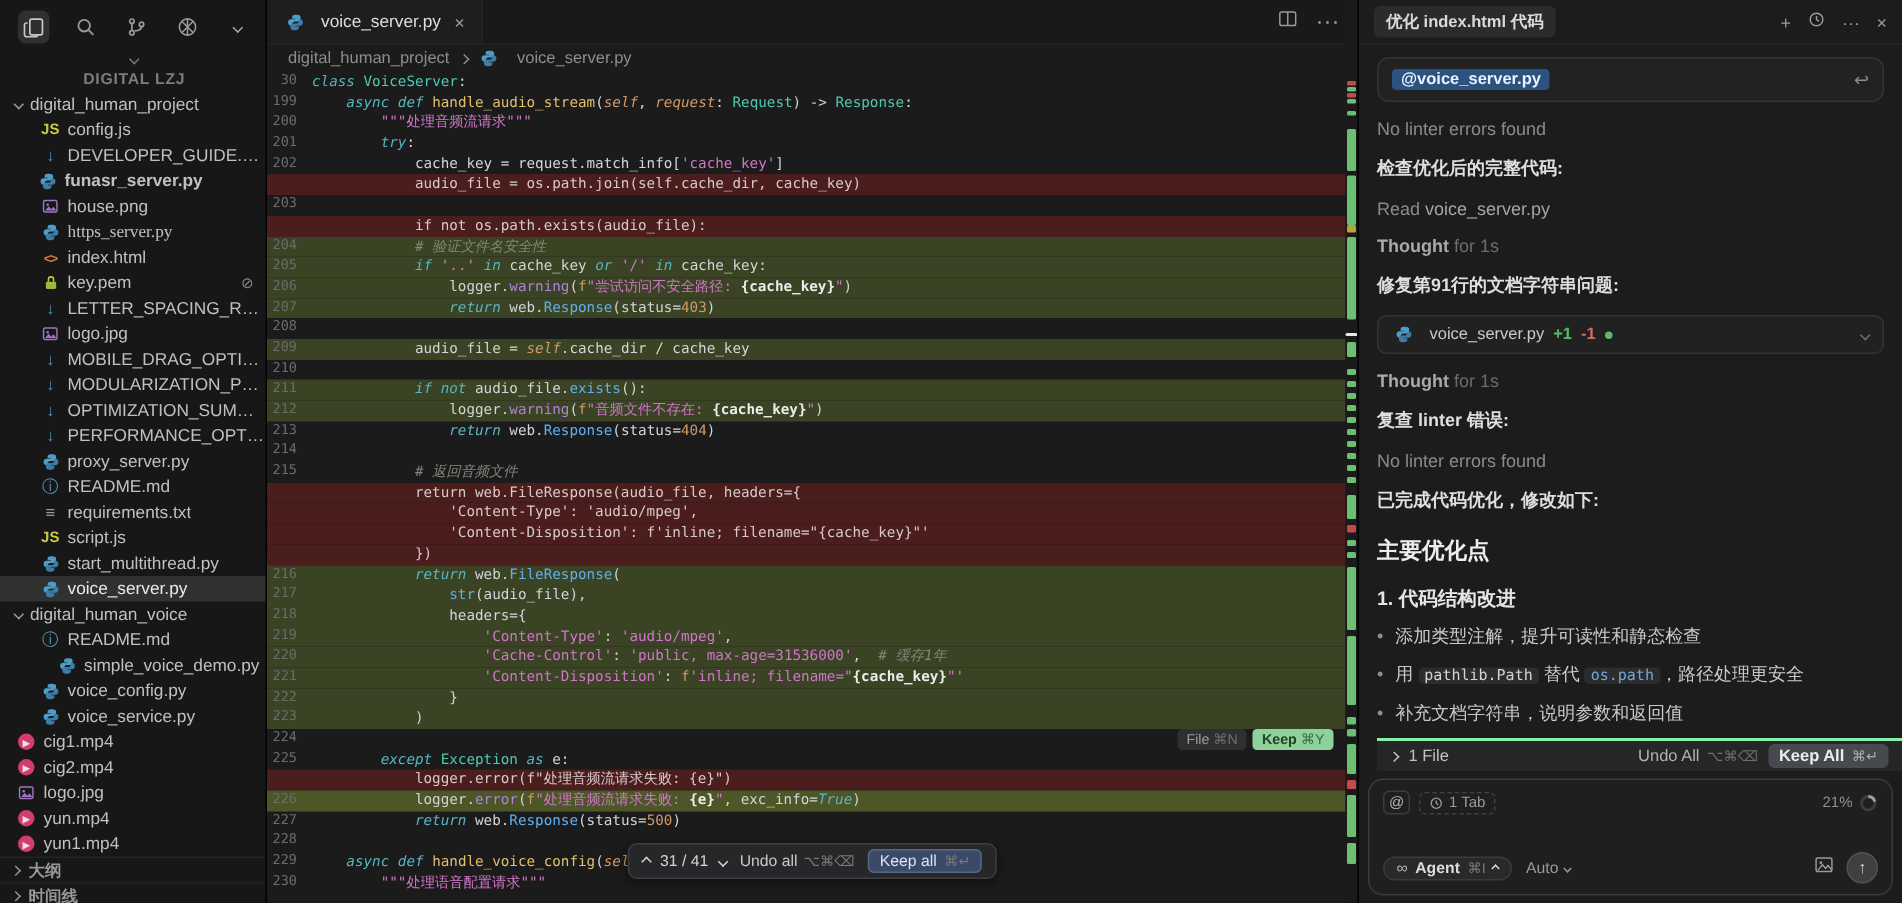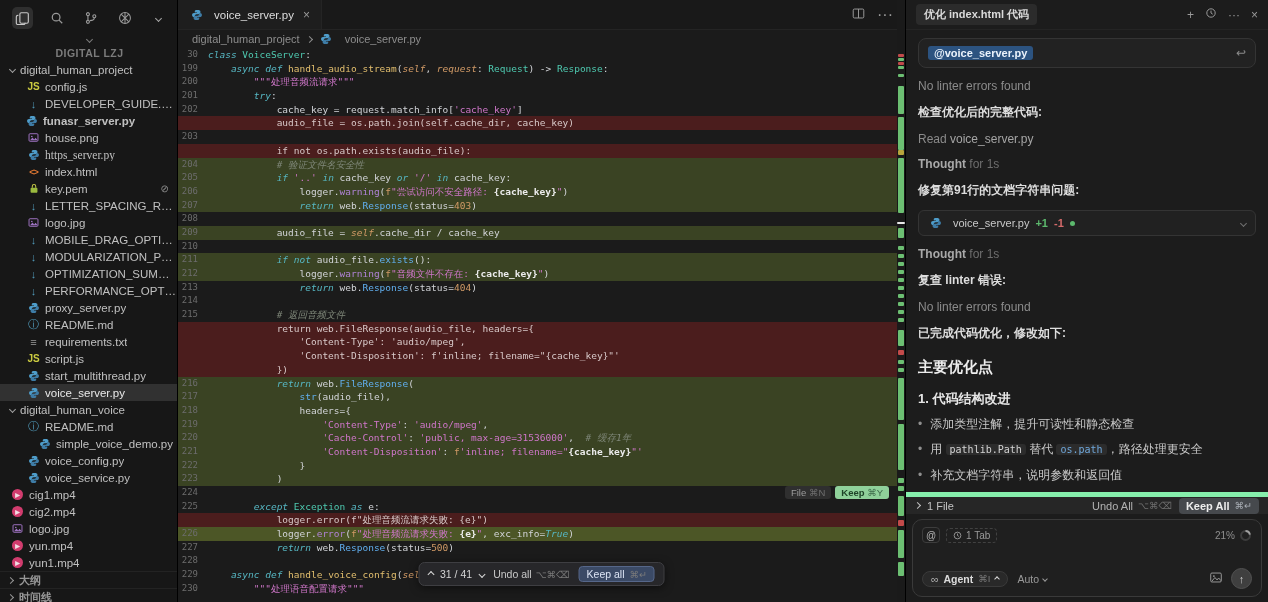--- a/index.html
+++ b/index.html
@@ -96,21 +96,21 @@
   .filecard .add { color:#5cb96d; font-weight:700; }
   .filecard .del { color:#d46a6a; font-weight:700; }
   .filecard .dot { width:5px; height:5px; border-radius:50%; background:#5cb96d; }
   .filecard .cchv { margin-left:auto; color:#707070; }
   .b-h2 { font-size:15px; font-weight:700; color:#ededed; margin:16px 0 4px; }
   .b-h3 { font-size:13px; font-weight:700; color:#e6e6e6; margin:13px 0 3px; }
   .b-li { display:flex; gap:8px; margin:8px 0; color:#c9c9c9; line-height:1.45; }
   .b-li .bdot { color:#8f8f8f; }
   .tk-code, .tk-codeblue { font-family:"DejaVu Sans Mono",monospace; font-size:10px; background:#2c2c2c; border-radius:3px; padding:0 4px; color:#d4d4d4; }
   .tk-codeblue { color:#6fa8dc; }
-  .review { position:absolute; left:0; right:0; bottom:88px; height:22px; background:#262626; border-top:5px solid #86efac; display:flex; align-items:center; gap:7px; padding:0 9px; font-size:11px; color:#c2c2c2; z-index:4; }
+  .review { position:absolute; left:12px; right:0; bottom:88px; height:22px; background:#262626; border-top:2px solid #86efac; display:flex; align-items:center; gap:7px; padding:0 9px; font-size:11px; color:#c2c2c2; z-index:4; }
   .review .keys { color:#6f6f6f; font-size:9.5px; }
   .review .undoall { margin-left:auto; display:flex; gap:5px; align-items:center; color:#b2b2b2; }
   .review .keepall { background:#46494d; border-radius:4px; padding:2px 7px; color:#ededed; font-weight:700; display:flex; gap:5px; align-items:center; }
   .review .keepall .keys { color:#a9aeb5; font-weight:400; }
   .composer { position:absolute; left:6px; right:6px; bottom:5px; height:78px; background:#1f1f1f; border:1px solid #3a3a3a; border-radius:10px; padding:7px 9px; z-index:5; }
   .crow1 { display:flex; align-items:center; gap:6px; }
   .at-btn { width:18px; height:16px; border:1px solid #3d3d3d; border-radius:4px; color:#b3b3b3; font-size:10px; display:flex; align-items:center; justify-content:center; }
   .chip { display:flex; align-items:center; gap:4px; border:1px dashed #414141; border-radius:4px; padding:1px 6px; color:#9a9a9a; font-size:10px; }
   .ctx { margin-left:auto; display:flex; align-items:center; gap:4px; color:#8f8f8f; font-size:10px; }
   .ph { margin-top:7px; color:#6b6b6b; font-size:12px; }

